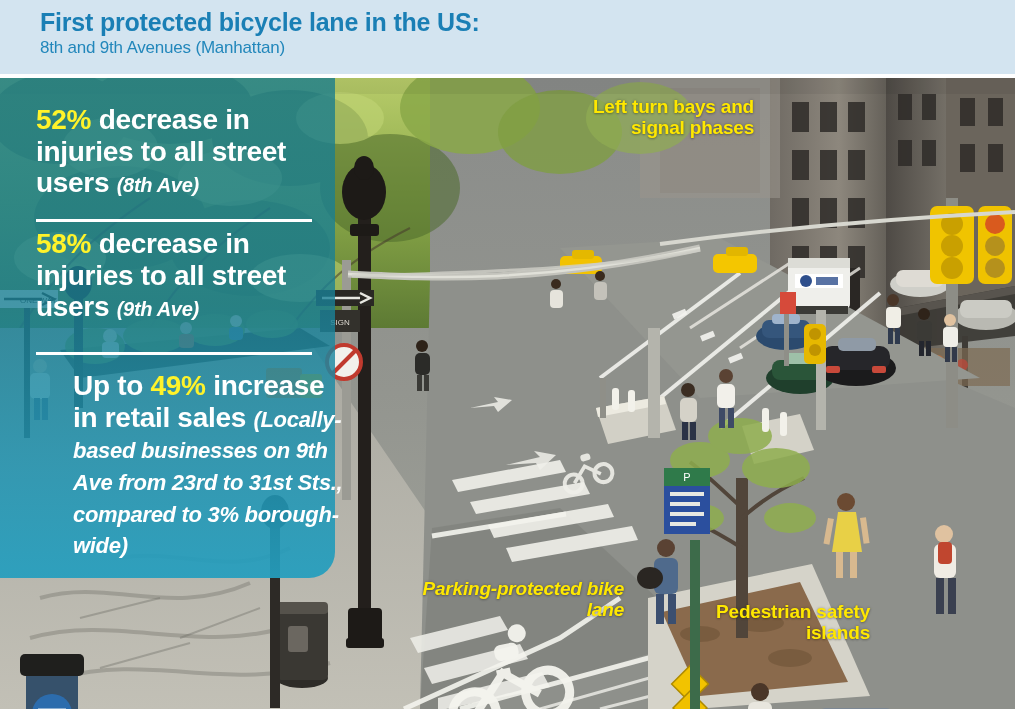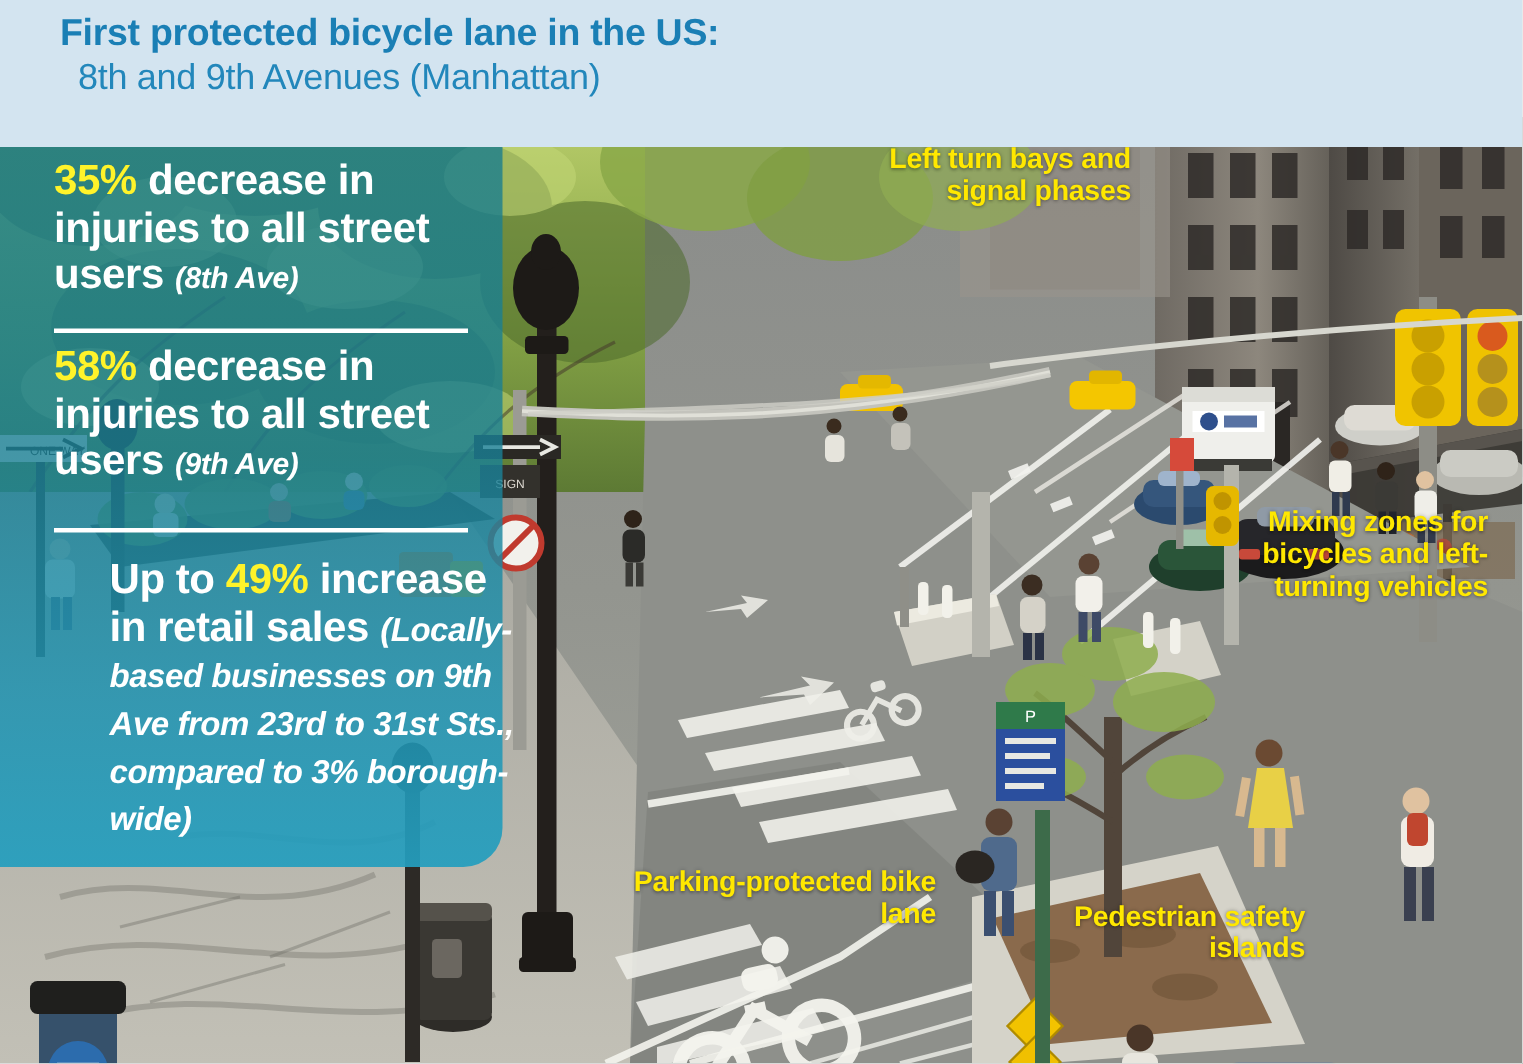--- a/index.html
+++ b/index.html
@@ -1,22 +1,22 @@
 <!DOCTYPE html>
 <html><head>
 <meta charset="utf-8">
 <style>
   html,body{margin:0;padding:0;background:#fff;}
   body{font-family:"Liberation Sans",sans-serif;}
   #page{position:relative;width:1015px;height:709px;overflow:hidden;background:#fff;}
 
   
-  .header{position:absolute;left:0;top:0;width:1015px;height:98px;background:#d3e4f0;z-index:40;}
+  .header{position:absolute;left:0;top:0;width:1015px;height:74px;background:#d3e4f0;z-index:40;}
   .header .h1{position:absolute;left:40px;top:8px;font-size:25px;font-weight:bold;color:#1a7fb5;letter-spacing:-.2px;white-space:nowrap;}
-  .header .h2{position:absolute;left:40px;top:38px;font-size:24px;font-weight:normal;color:#2287bb;letter-spacing:-.2px;white-space:nowrap;margin-left:12px;}
+  .header .h2{position:absolute;left:40px;top:38px;font-size:17px;font-weight:normal;color:#2287bb;letter-spacing:-.2px;white-space:nowrap;}
 
   
   .photo{position:absolute;left:0;top:78px;width:1015px;height:631px;overflow:hidden;background:#8d8f8c;}
   .photo svg{display:block;}
 
   
   .panel{position:absolute;left:0;top:78px;width:335px;height:500px;
          background:linear-gradient(180deg, rgba(26,125,140,.80) 0%, rgba(25,128,150,.80) 45%, rgba(32,148,178,.86) 78%, rgba(36,158,190,.93) 100%);
          border-bottom-right-radius:26px;z-index:30;}
   .stat{position:absolute;left:36px;width:280px;color:#fff;font-weight:bold;font-size:28px;line-height:1.13;letter-spacing:-.3px;}
@@ -29,21 +29,21 @@
   .divider{position:absolute;left:36px;width:276px;height:3px;background:#fff;}
   .d1{top:141px;}
   .d2{top:274px;}
 
   
   .callout{position:absolute;color:#ffe800;font-weight:bold;font-size:19px;line-height:1.12;text-align:right;
            z-index:35;letter-spacing:-.2px;
            text-shadow:0 0 3px rgba(0,0,0,.30),0 1px 2px rgba(0,0,0,.22);}
   .c-left-turn{left:554px;top:96px;width:200px;}
   .c-mixing{left:792px;top:338px;width:200px;}
-  .c-parking{left:392px;top:578px;width:232px;}
+  .c-parking{left:392px;top:578px;width:232px;font-style:italic;}
   .c-islands{left:664px;top:589px;width:206px;margin-top:12px;}
 </style>
 </head>
 <body>
 
 <div id="page">
 
   <div class="photo">
     <svg width="1015" height="631" viewBox="0 0 1015 631" xmlns="http://www.w3.org/2000/svg">
       <defs>
@@ -533,39 +533,38 @@
       </g>
 
       <rect x="0" y="0" width="1015" height="631" fill="none"></rect>
       <rect x="0" y="0" width="1015" height="16" fill="#000" opacity=".05"></rect>
     </svg>
   </div>
 
   <div class="panel">
 
     <div class="stat s1">
-      <span class="num">35%</span><span> decrease in injuries to all street users </span><span class="paren">(8th Ave)</span>
+      <span class="num">52%</span><span> decrease in injuries to all street users </span><span class="paren">(8th Ave)</span>
     </div>
 
     <div class="divider d1"></div>
 
     <div class="stat s2">
       <span class="num">58%</span><span> decrease in injuries to all street users </span><span class="paren">(9th Ave)</span>
     </div>
 
     <div class="divider d2"></div>
 
     <div class="stat s3">
       <span>Up to </span><span class="num">49%</span><span> increase in retail sales </span><span class="small">(Locally-based businesses on 9th Ave from 23rd to 31st Sts., compared to 3% borough-wide)</span>
     </div>
 
   </div>
 
   <div class="callout c-left-turn">Left turn bays and signal phases</div>
-  <div class="callout c-mixing">Mixing zones for bicycles and left-turning vehicles</div>
   <div class="callout c-parking">Parking-protected bike lane</div>
   <div class="callout c-islands">Pedestrian safety islands</div>
 
   <div class="header">
     <div class="h1">First protected bicycle lane in the US:</div>
     <div class="h2">8th and 9th Avenues (Manhattan)</div>
   </div>
 
 </div>
 

